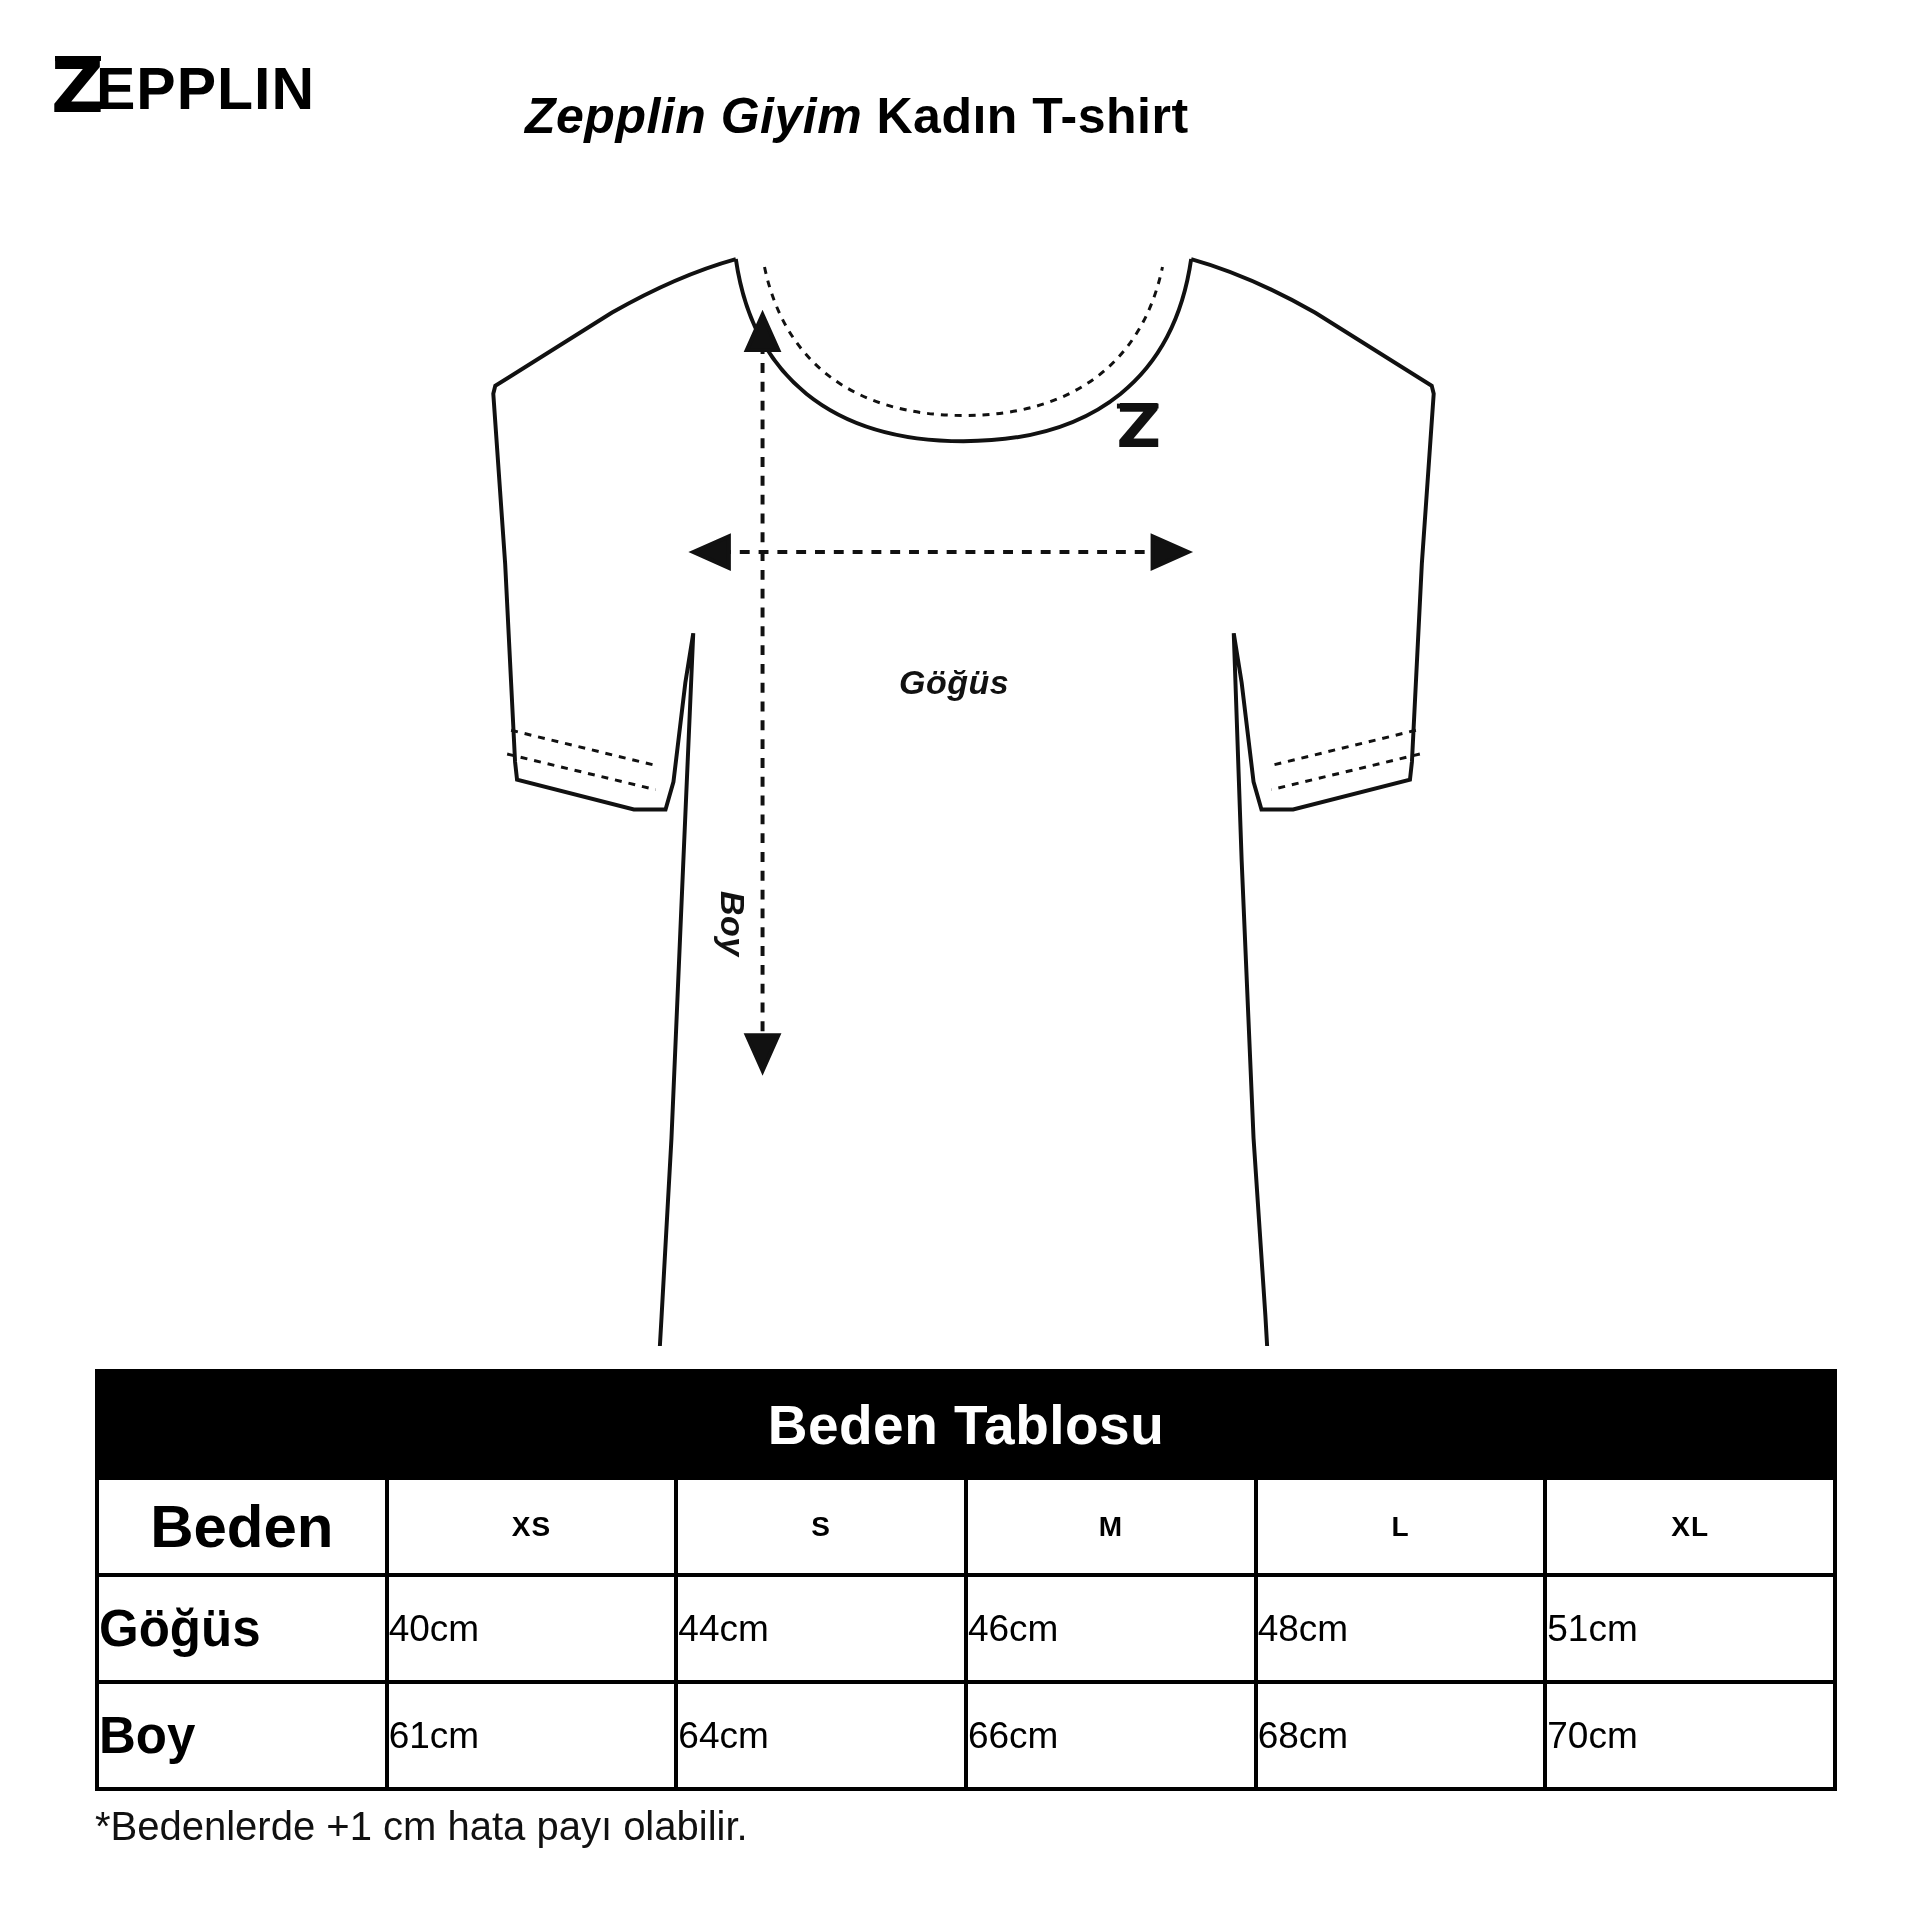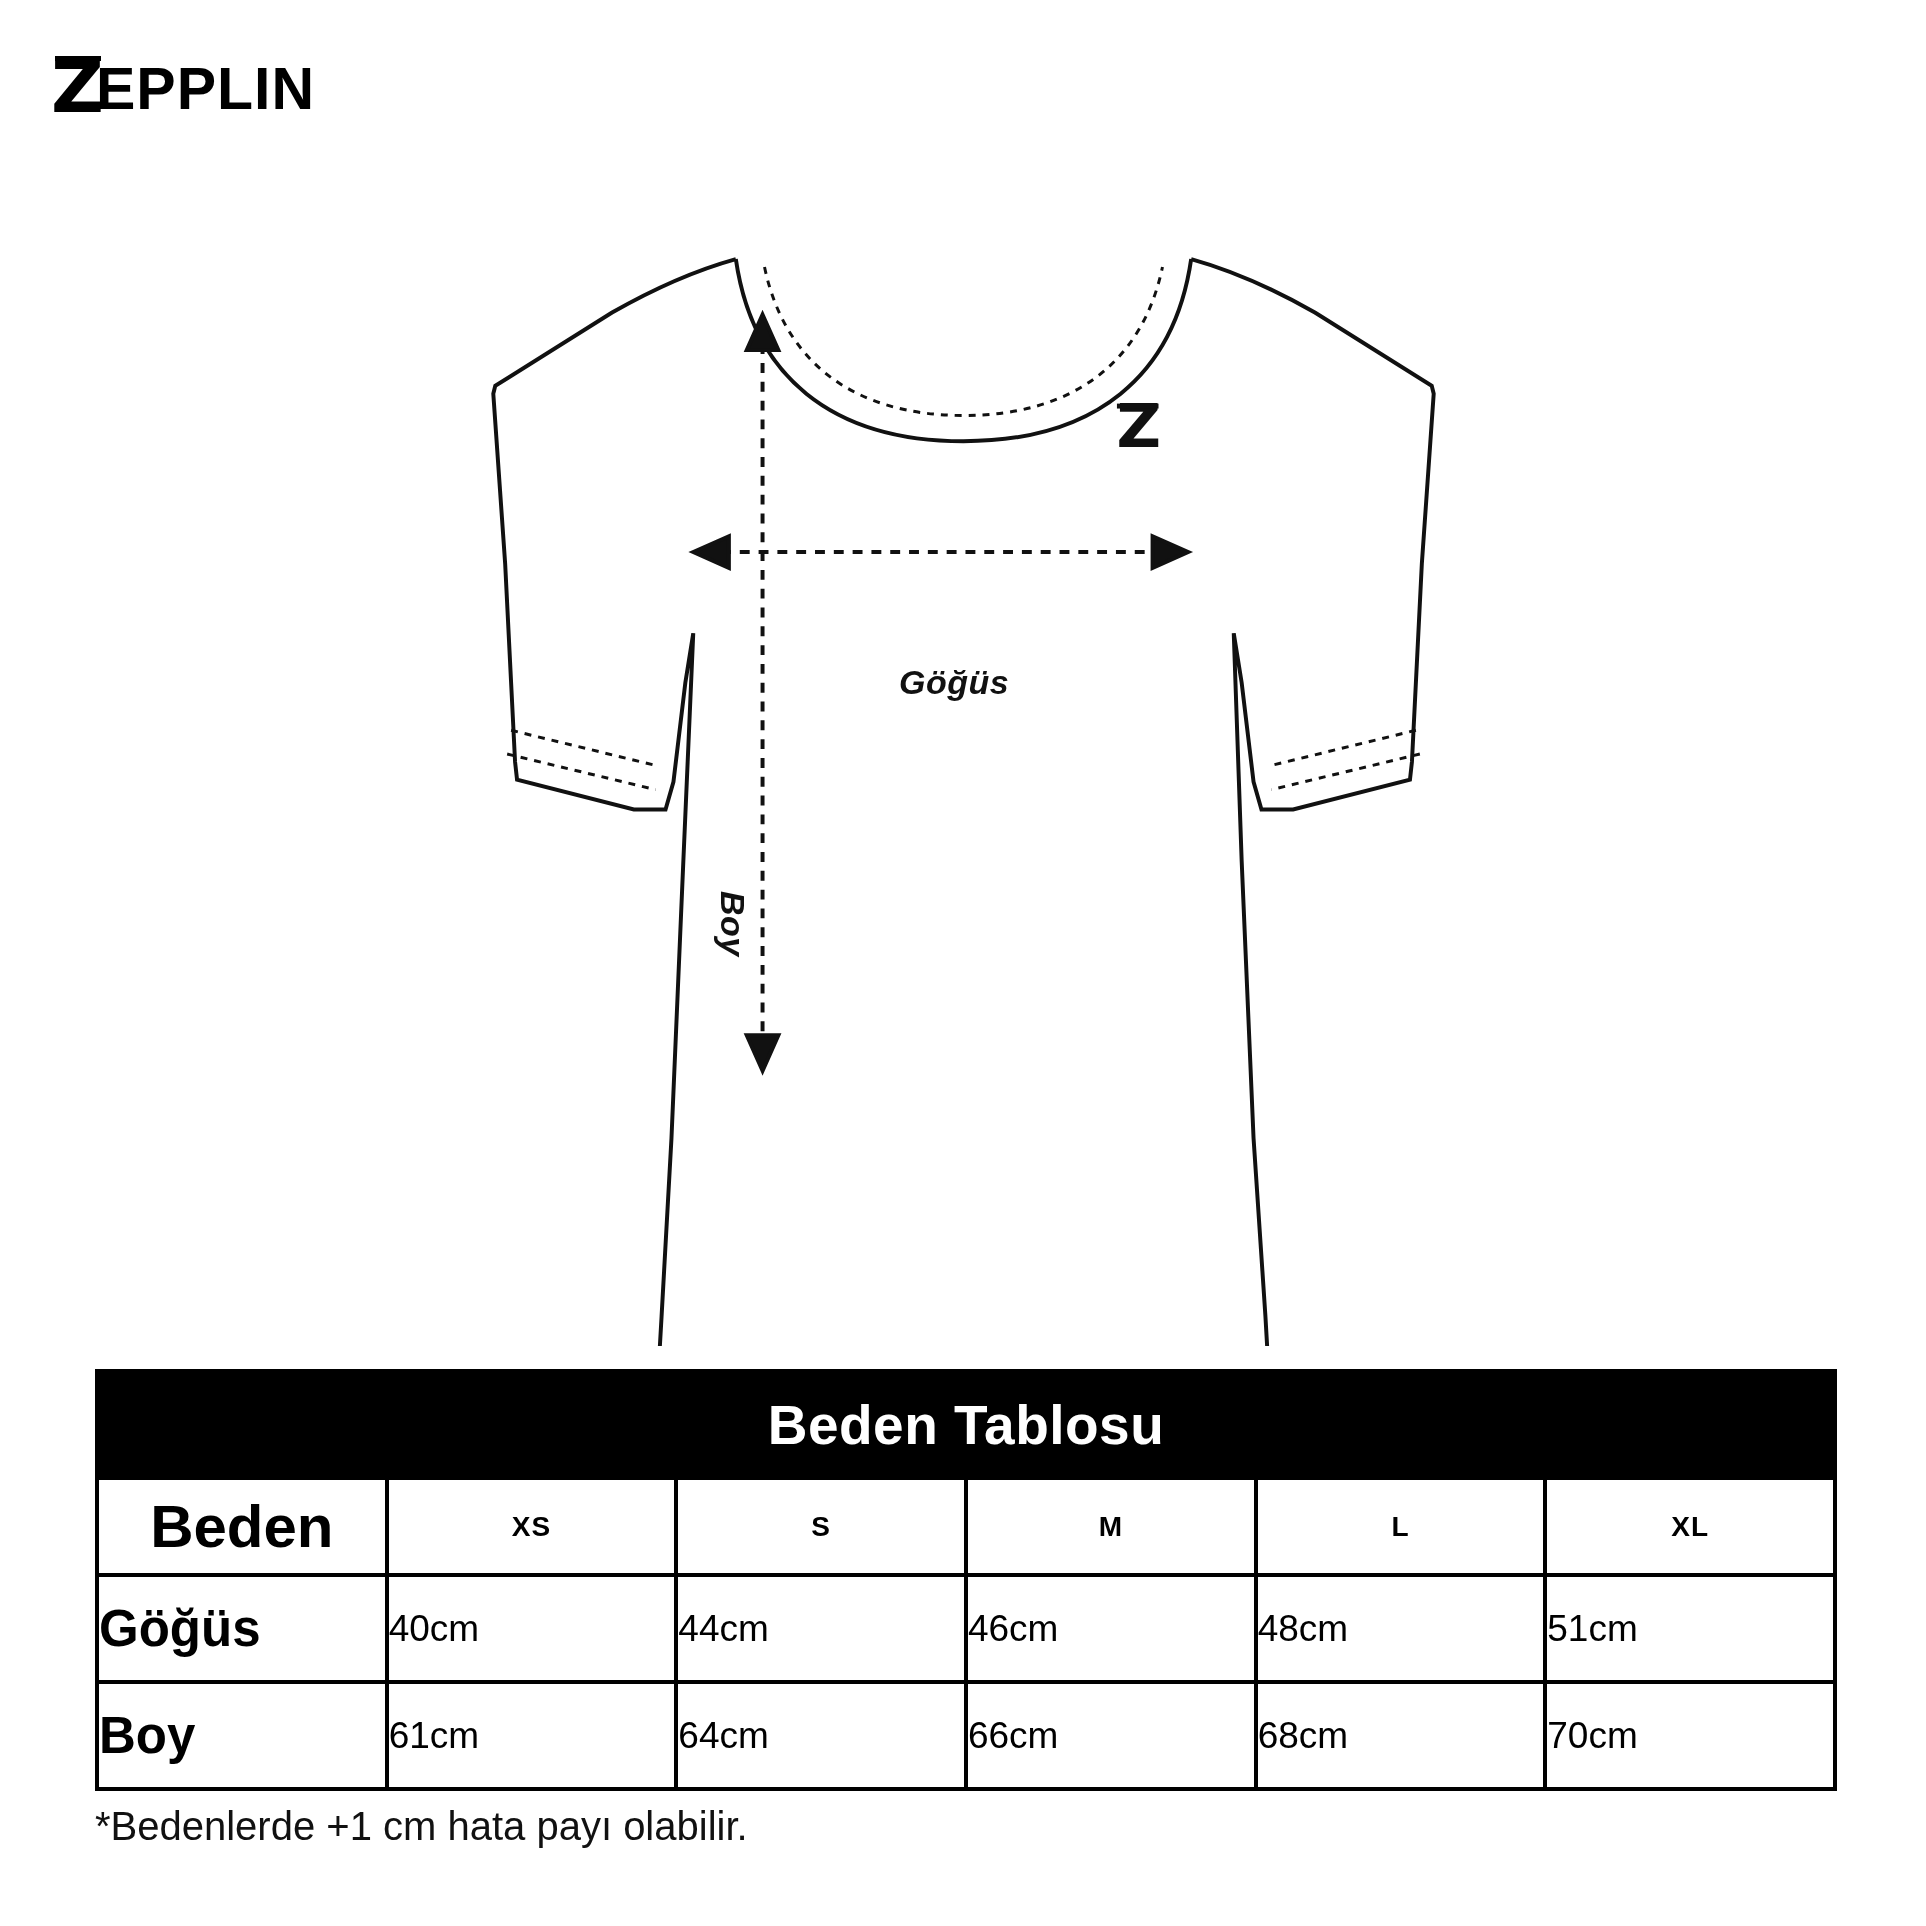--- a/index.html
+++ b/index.html
@@ -158,20 +158,23 @@
     color: #111;
   }
 </style>
 </head>
 <body>
 
 <div id="header">
   <div id="brand-logo">
     <span class="zglyph">Z</span>
     <span class="wordmark">EPPLIN</span>
+  </div>
+  <div id="doc-title">
+    <span class="t-light">Zepplin Giyim </span><span class="t-bold">Kadın T-shirt</span>
   </div>
 </div>
 
 <div id="illustration">
   <svg width="1927" height="1178" viewBox="0 0 1946 1190">
     <g fill="none" stroke="#111" stroke-width="4">
 
       <path d="M 743,92
                C 700,104 660,122 618,146
                L 500,220

